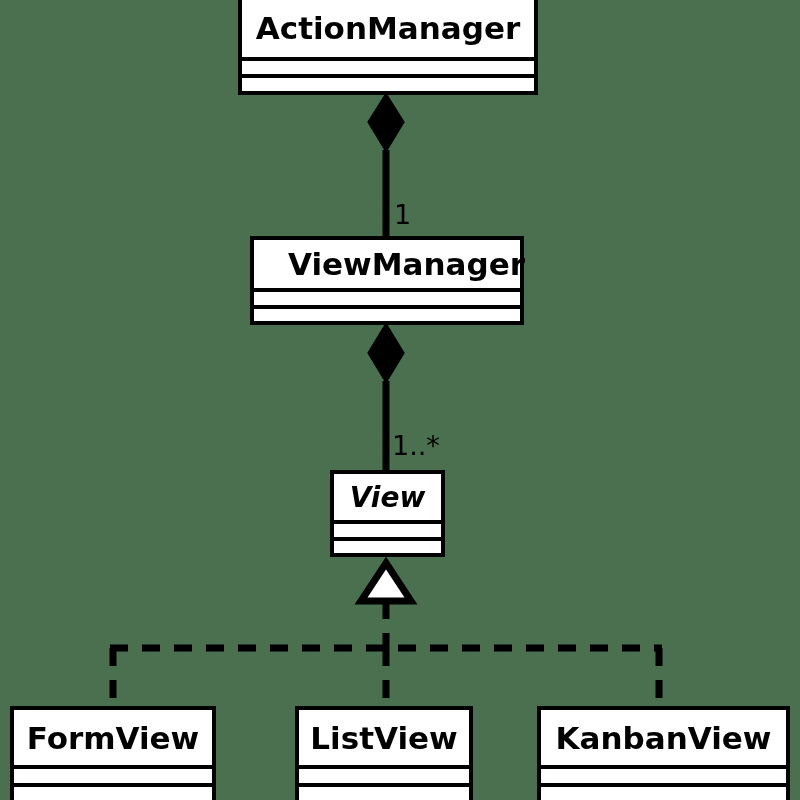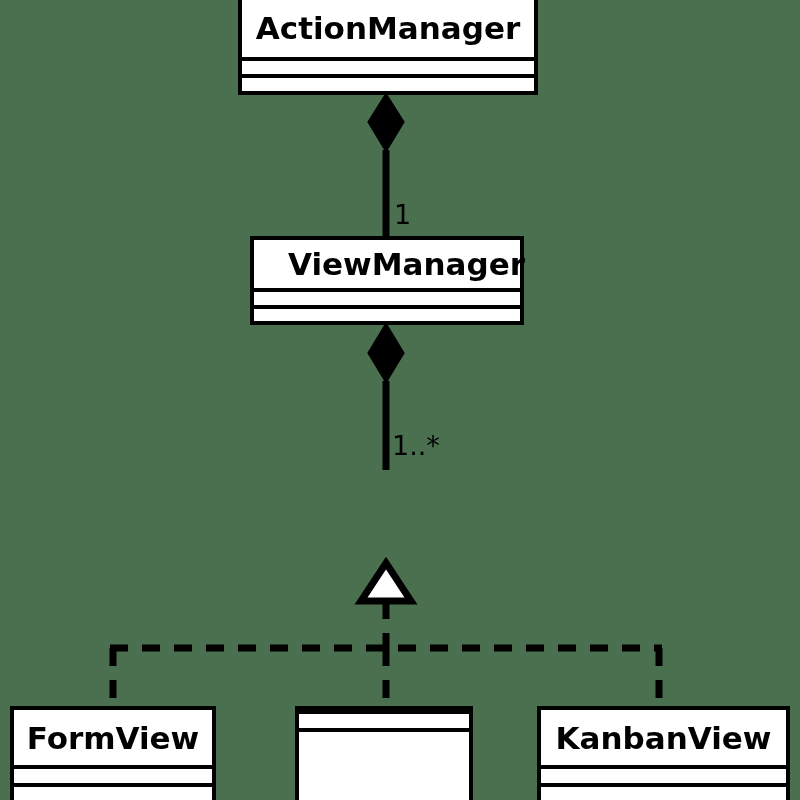--- a/index.html
+++ b/index.html
@@ -85,28 +85,34 @@
     <div class="uml-compartment" style="height:17px;"></div>
     <div class="uml-compartment" style="height:18px;"></div>
   </div>
 
   <div class="uml-class" style="left:250px; top:236px; width:274px; height:89px;">
     <div class="uml-name" style="height:51px; font-size:31px;margin-left:39px;">ViewManager</div>
     <div class="uml-compartment" style="height:17px;"></div>
     <div class="uml-compartment" style="height:17px;"></div>
   </div>
 
+  <div class="uml-class uml-abstract" style="left:330px; top:470px; width:115px; height:87px;">
+    <div class="uml-name" style="height:49px; font-size:28px;">View</div>
+    <div class="uml-compartment" style="height:17px;"></div>
+    <div class="uml-compartment" style="height:17px;"></div>
+  </div>
 
   <div class="uml-class" style="left:10px; top:706px; width:206px; height:100px;">
     <div class="uml-name" style="height:58px; font-size:31px;">FormView</div>
     <div class="uml-compartment" style="height:18px;"></div>
     <div class="uml-compartment" style="height:20px;"></div>
   </div>
 
   <div class="uml-class" style="left:295px; top:706px; width:178px; height:100px;">
+    <div class="uml-name" style="height:58px; font-size:31px;">ListView</div>
     <div class="uml-compartment" style="height:18px;"></div>
     <div class="uml-compartment" style="height:20px;"></div>
   </div>
 
   <div class="uml-class" style="left:537px; top:706px; width:253px; height:100px;">
     <div class="uml-name" style="height:58px; font-size:31px;text-align:center;">KanbanView</div>
     <div class="uml-compartment" style="height:18px;"></div>
     <div class="uml-compartment" style="height:20px;"></div>
   </div>
 

